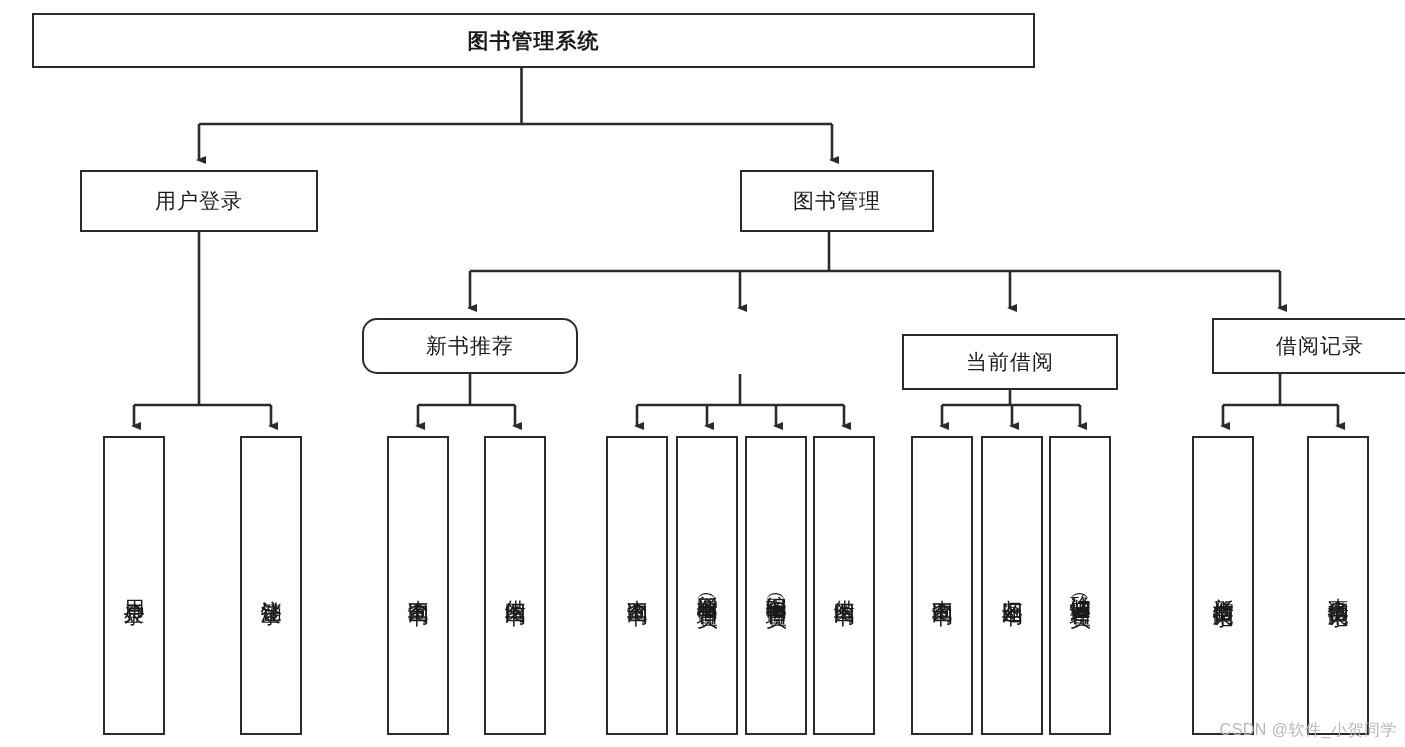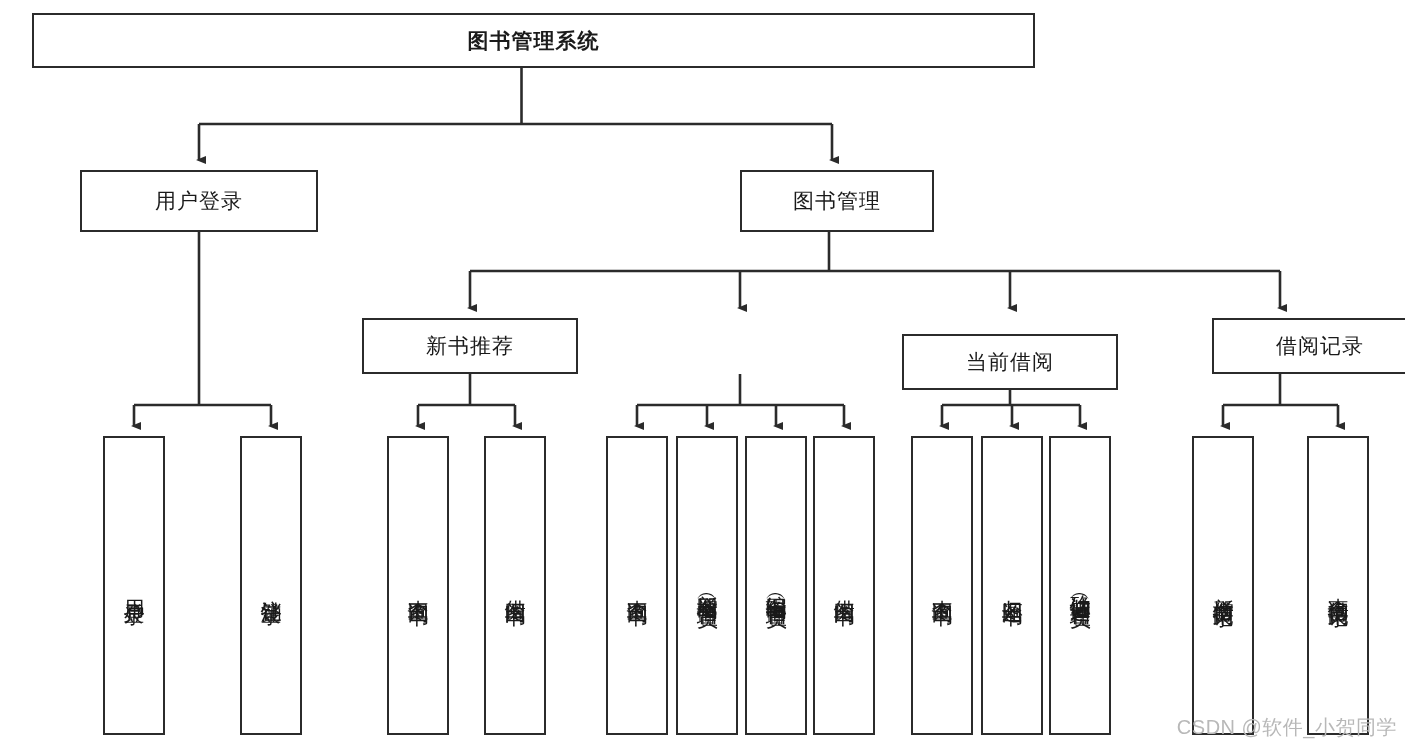--- a/index.html
+++ b/index.html
@@ -51,21 +51,21 @@
   }
   .leaf-label {
     writing-mode: vertical-rl;
     text-orientation: upright;
     display: block;
   }
   #watermark {
     position: absolute;
     right: 8px;
     bottom: 6px;
-    font-size: 20px;
+    font-size: 16px;
     color: #b8b8b8;
     letter-spacing: 0.5px;
     white-space: nowrap;
     pointer-events: none;
   }
 </style>
 </head>
 <body>
 
 <div id="canvas">
@@ -128,21 +128,21 @@
     <span>图书管理系统</span>
   </div>
 
   <div class="node-box node-h" style="left:80px; top:170px; width:238px; height:62px;">
     <span>用户登录</span>
   </div>
   <div class="node-box node-h" style="left:710px; top:170px; width:194px; height:62px;margin-left:30px;">
     <span>图书管理</span>
   </div>
 
-  <div class="node-box node-h" style="left:362px; top:318px; width:216px; height:56px;">
+  <div class="node-box node-h" style="left:362px; top:318px; width:216px; height:56px;border-radius:15px;">
     <span>新书推荐</span>
   </div>
   <div class="node-box node-h" style="left:902px; top:318px; width:216px; height:56px;margin-top:16px;">
     <span>当前借阅</span>
   </div>
   <div class="node-box node-h" style="left:1212px; top:318px; width:216px; height:56px;">
     <span>借阅记录</span>
   </div>
 
   <div class="node-box node-v" style="left:103px; top:436px; width:62px; height:299px;">

